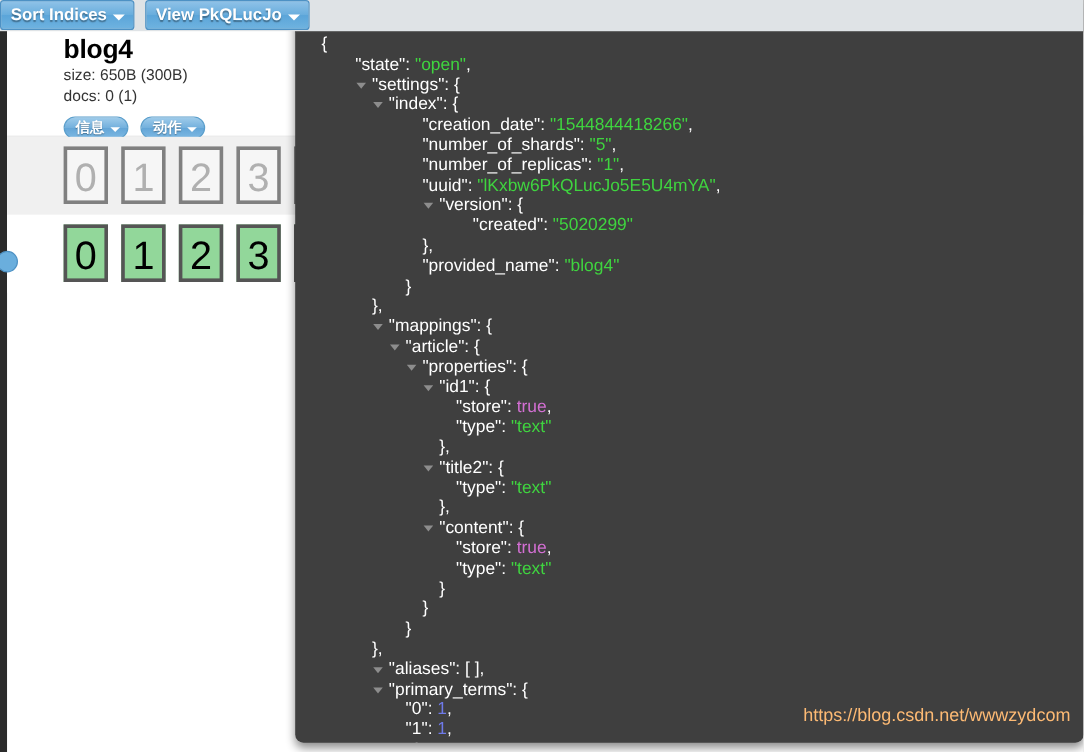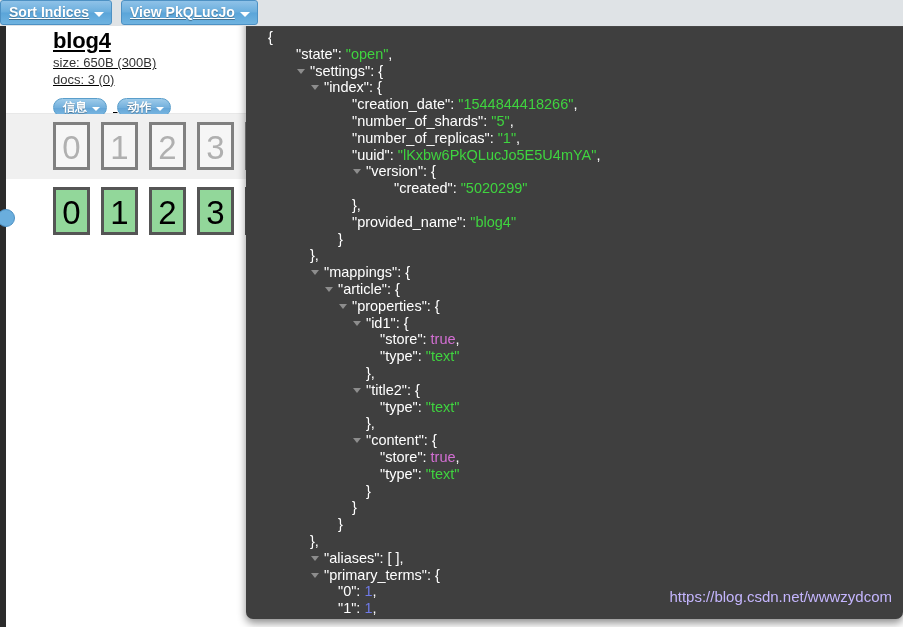--- a/index.html
+++ b/index.html
@@ -28,21 +28,20 @@
     border: 1px solid #4d91c4;
     border-radius: 3px;
     color: #ffffff;
     font-weight: bold;
     font-size: 14px;
     line-height: 23px;
     padding: 0 22px 0 8px;
     text-shadow: 0 1px 1px rgba(0,0,0,.35);
     white-space: nowrap;
     cursor: pointer;
-    text-decoration: underline;
   }
   .tb-btn .caret {
     position: absolute; right: 7px; top: 11px;
     width: 0; height: 0;
     border-left: 5px solid transparent;
     border-right: 5px solid transparent;
     border-top: 5px solid #ffffff;
   }
   #btn-sort { left: 0px; }
   #btn-alias { left: 121px; }
@@ -68,21 +67,21 @@
     width: 897px; height: 601px;
     background: #ffffff;
   }
 
   
   .idx-head {
     position: absolute; left: 0; top: 0; width: 897px; height: 88px;
     background: #ffffff;
     border-bottom: 1px solid #e8e8e8;
   }
-  .idx-block { position: absolute; text-decoration: underline; }
+  .idx-block { position: absolute; }
   #idx-blog4 { left: 47px; top: 2px; }
   #idx-blog  { left: 288px; top: 2px; }
 
   .idx-title {
     font-size: 22px; font-weight: bold; color: #000000;
     line-height: 26px; letter-spacing: -0.2px;
   }
   .idx-sub {
     font-size: 13px; color: #333333; line-height: 17px;
   }
@@ -178,40 +177,40 @@
     position: absolute;
     width: 0; height: 0;
     border-left: 4px solid transparent;
     border-right: 4px solid transparent;
     border-top: 5px solid #8d8d8d;
     top: 6px;
   }
 
   .watermark {
     position: absolute; right: 11px; bottom: 14px;
-    font-size: 15px; color: #c4b5fd;
+    font-size: 15px; color: #fdba74;
     font-family: "Liberation Sans", sans-serif;
     margin-top: 34px;
   }
 </style>
 </head>
 <body>
 
 <div id="app">
 
   <div class="left-rail"></div>
 
   <div class="content">
 
     <div class="idx-head">
 
       <div class="idx-block" id="idx-blog4">
         <div class="idx-title">blog4</div>
         <div class="idx-sub">size: 650B (300B)</div>
-        <div class="idx-sub">docs: 3 (0)</div>
+        <div class="idx-sub">docs: 0 (1)</div>
         <div class="idx-btns">
           <span class="pill"><span>信息</span><i class="caret"></i></span>
           <span class="pill"><span>动作</span><i class="caret"></i></span>
         </div>
       </div>
 
       <div class="idx-block" id="idx-blog">
         <div class="idx-title">blog</div>
         <div class="idx-sub">size: 11.5ki (11.5ki)</div>
         <div class="idx-sub">docs: 2 (2)</div>

